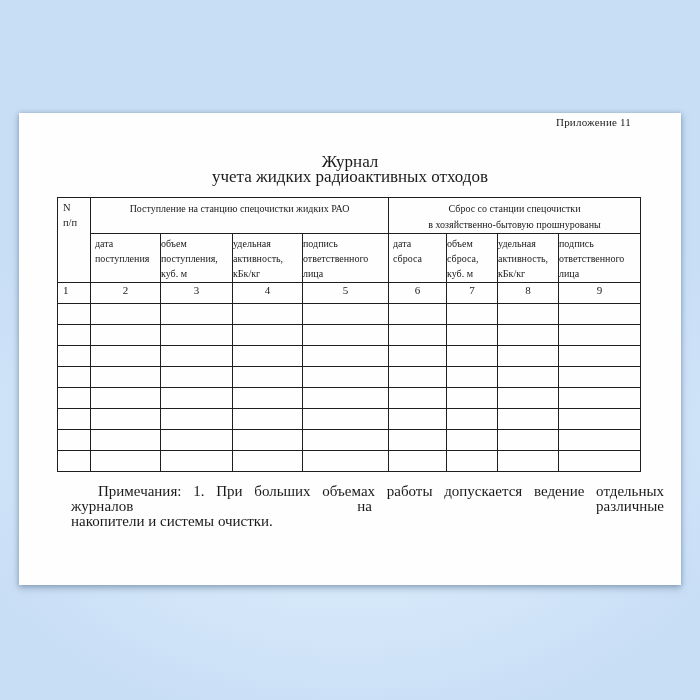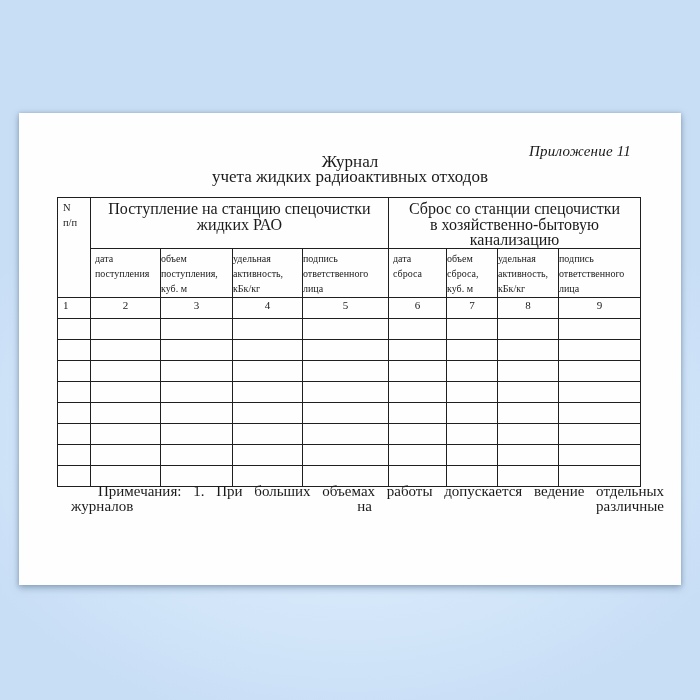--- a/index.html
+++ b/index.html
@@ -19,25 +19,24 @@
     left: 19px;
     top: 113px;
     width: 662px;
     height: 472px;
     background: #fefefe;
     box-shadow: 0 3px 7px rgba(96, 122, 152, 0.55), 0 0 4px rgba(96, 122, 152, 0.38);
   }
 
   .appendix {
     position: absolute;
-    top: 30px;
+    top: 3px;
     right: 50px;
-    font-size: 15px;
+    font-size: 11px;
     letter-spacing: 0.2px;
-    font-style: italic;
   }
 
   .doc-title {
     position: absolute;
     top: 41px;
     left: 0;
     width: 100%;
     text-align: center;
     font-size: 17px;
     line-height: 15px;
@@ -68,21 +67,21 @@
     text-align: left;
     padding: 2px 0 0 5px;
     font-size: 10.5px;
     line-height: 15px;
     white-space: pre-line;
   }
   th.group-head {
     vertical-align: top;
     text-align: center;
     padding-top: 3px;
-    font-size: 16px;
+    font-size: 10px;
     line-height: 15.5px;
     white-space: pre-line;
   }
   th.sub-head {
     vertical-align: top;
     text-align: left;
     padding-top: 2px;
     font-size: 10px;
     line-height: 15px;
     white-space: pre-line;
@@ -134,21 +133,21 @@
         <col style="width:51px">
           <col style="width:61px">
           <col style="width:82px">
       </colgroup>
       <tbody>
         <tr class="group-row">
           <th class="npp" rowspan="2">N
 п/п</th>
           <th class="group-head" colspan="4">Поступление на станцию спецочистки жидких РАО</th>
           <th class="group-head" colspan="4">Сброс со станции спецочистки
-в хозяйственно-бытовую канализацию</th>
+в хозяйственно-бытовую прошнурованы</th>
         </tr>
         <tr class="sub-row">
           <th class="sub-head al">дата
 поступления</th>
           <th class="sub-head">объем
 поступления,
 куб. м</th>
           <th class="sub-head">удельная
 активность,
 кБк/кг</th>
@@ -265,16 +264,17 @@
             <td></td>
             <td></td>
             <td></td>
             <td></td>
           </tr>
         </tbody>
     </table>
 
     <div class="notes">
       <div class="just">Примечания: 1. При больших объемах работы допускается ведение отдельных журналов на различные</div>
+      <div>накопители и системы очистки.</div>
     </div>
 
   </div>
 </div>
 
 </body></html>

